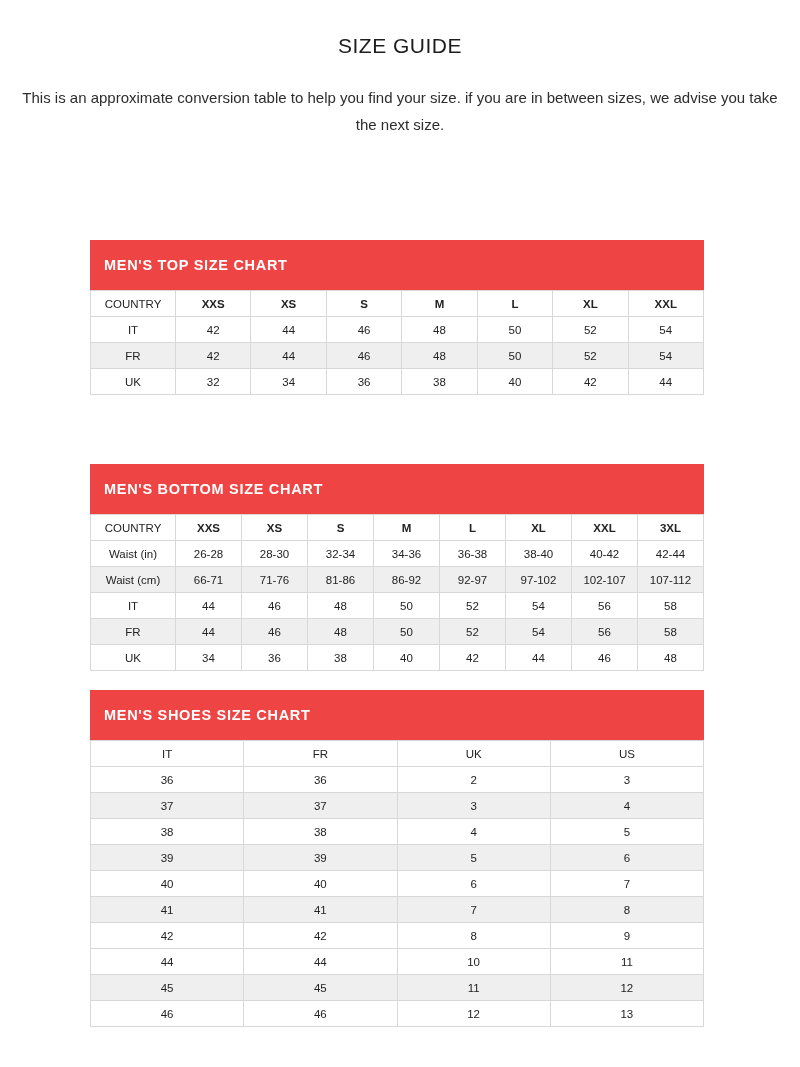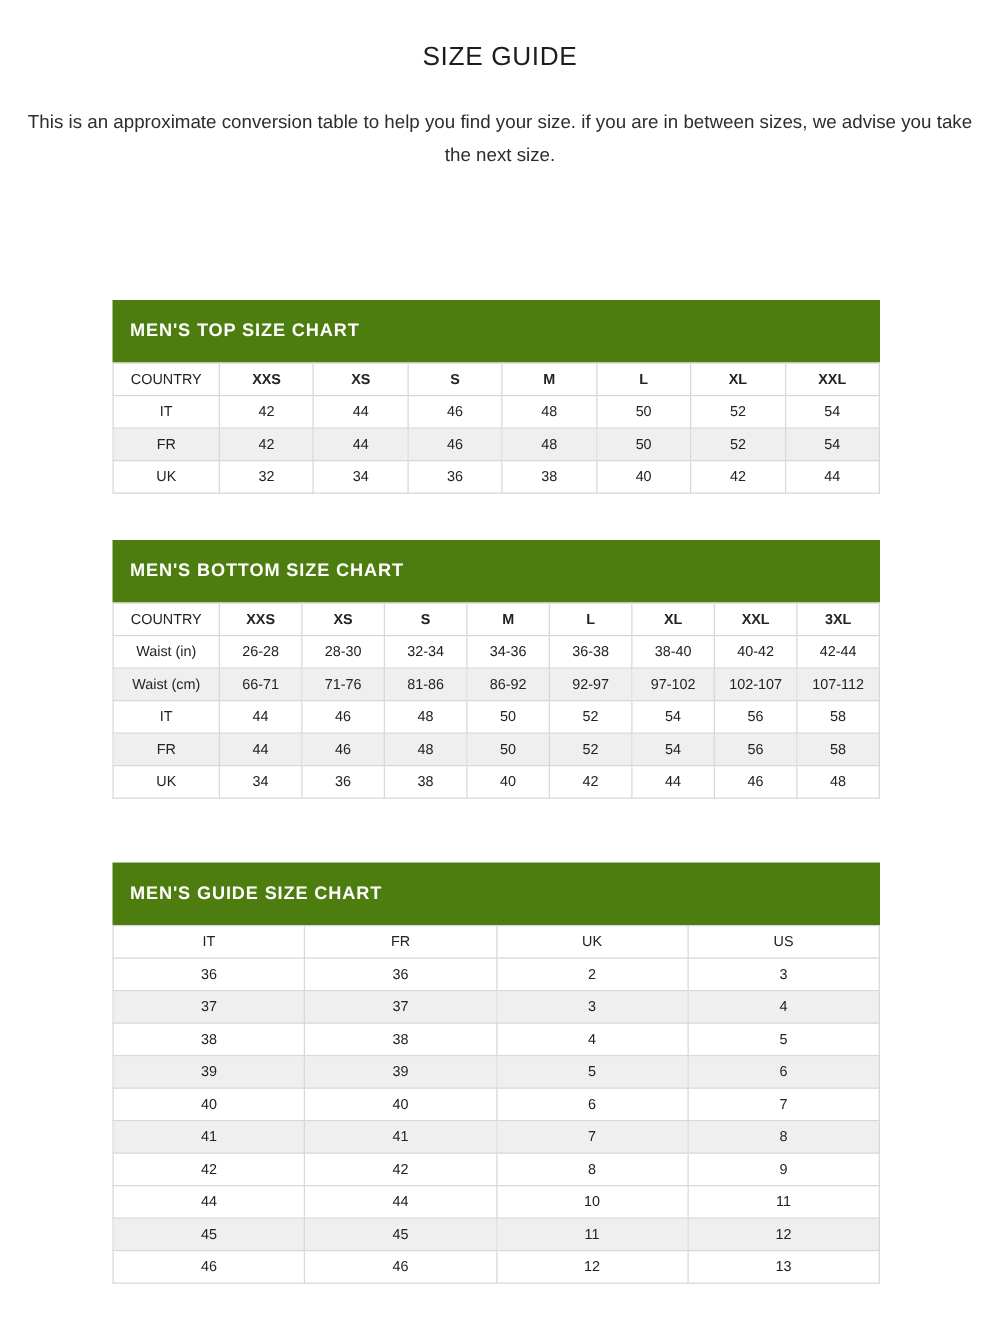--- a/index.html
+++ b/index.html
@@ -38,25 +38,25 @@
     color: #2d2d2d;
     font-weight: 400;
   }
   .chart-block {
     width: 614px;
     margin: 0 auto;
     position: absolute;
     left: 90px;
   }
   #block-top { top: 206px; }
-  #block-bottom { top: 398px; }
+  #block-bottom { top: 430px; }
   #block-shoes { top: 656px; }
 
   .chart-header {
-    background: #4d7c0f;
+    background: #ef4444;
     color: #ffffff;
     font-size: 14.5px;
     font-weight: 600;
     letter-spacing: 0.7px;
     padding: 17px 0 17px 14px;
     box-sizing: border-box;
     height: 50px;
     line-height: 16px;
   }
   table {
@@ -220,21 +220,21 @@
           <td>42</td>
           <td>44</td>
           <td>46</td>
           <td>48</td>
         </tr>
       </tbody>
     </table>
   </section>
 
   <section class="chart-block" id="block-shoes">
-    <div class="chart-header">MEN'S GUIDE SIZE CHART</div>
+    <div class="chart-header">MEN'S SHOES SIZE CHART</div>
     <table>
       <thead>
         <tr class="plain">
           <th class="shoes-col rowlabel">IT</th>
           <th class="shoes-col rowlabel">FR</th>
           <th class="shoes-col rowlabel">UK</th>
           <th class="shoes-col rowlabel">US</th>
         </tr>
       </thead>
       <tbody>

